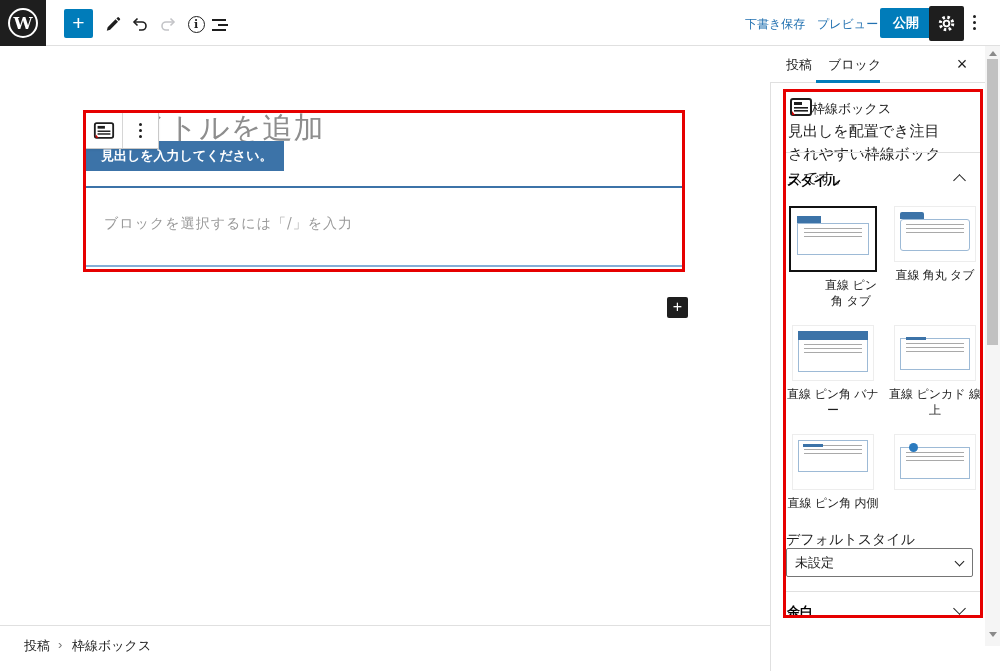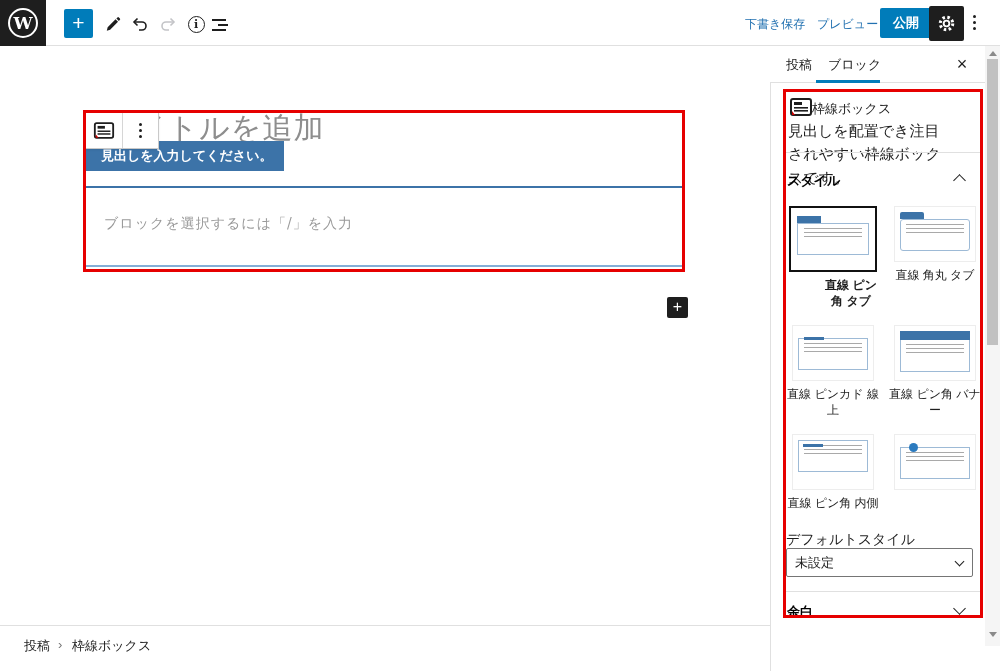--- a/index.html
+++ b/index.html
@@ -80,21 +80,21 @@
           border-bottom:1.6px solid #1e1e1e; cursor:pointer; }
   .chev-up   { transform:rotate(135deg); }
   .chev-down { transform:rotate(-45deg); }
 
   .styles-grid { position:absolute; left:786px; top:206px; width:196px; display:grid;
                  grid-template-columns:1fr 1fr; column-gap:8px; row-gap:16px; justify-items:center; }
   .style-cell { display:flex; flex-direction:column; align-items:center; cursor:pointer; width:94px; }
   .thumb { width:82px; height:56px; background:#fff; border:1px solid #ededed; position:relative; padding:5px; }
   .style-cell.selected .thumb { border:2px solid #111; width:88px; height:66px; padding:8px 6px; }
   .style-label { margin-top:6px; font-size:12px; line-height:1.3; text-align:center; color:#1e1e1e; }
-  .style-cell.selected .style-label { font-weight:bold;margin-left:36px; }
+  .style-cell.selected .style-label { font-weight:normal;margin-left:36px; }
   .mini-tab { width:24px; height:7px; background:#3c73a8; }
   .mini-box { border:1px solid #9dbad6; height:32px; position:relative; padding:3px 3px; }
   .mini-lines { height:12px; width:92%; margin:1px auto 0;
                 background:repeating-linear-gradient(to bottom,#a9a9a9 0 1px,transparent 1px 4px); }
   .v-round .mini-tab { border-radius:2px 2px 0 0; }
   .v-round .mini-box { border-radius:3px; }
   .v-banner .mini-banner { height:9px; background:#3c73a8; }
   .mini-dash { position:absolute; width:20px; height:3px; background:#3c73a8; }
   .v-online .mini-dash { left:5px; top:-2px; }
   .v-inside .mini-dash { left:4px; top:3px; }
@@ -239,36 +239,36 @@
   <div class="style-cell">
     <div class="thumb v-round">
       <div class="mini-tab"></div>
       <div class="mini-box">
           <div class="mini-lines"></div>
         </div>
     </div>
     <div class="style-label">直線 角丸 タブ</div>
   </div>
   <div class="style-cell">
-    <div class="thumb v-online">
-      <div class="mini-box">
-          <div class="mini-dash"></div>
-          <div class="mini-lines"></div>
-        </div>
-    </div>
-    <div class="style-label">直線 ピンカド 線上</div>
-  </div>
-  <div class="style-cell">
     <div class="thumb v-banner">
       <div class="mini-banner"></div>
       <div class="mini-box">
           <div class="mini-lines"></div>
         </div>
     </div>
     <div class="style-label">直線 ピン角 バナー</div>
+  </div>
+  <div class="style-cell">
+    <div class="thumb v-online">
+      <div class="mini-box">
+          <div class="mini-dash"></div>
+          <div class="mini-lines"></div>
+        </div>
+    </div>
+    <div class="style-label">直線 ピンカド 線上</div>
   </div>
   <div class="style-cell">
     <div class="thumb v-inside">
       <div class="mini-box">
           <div class="mini-dash"></div>
           <div class="mini-lines"></div>
         </div>
     </div>
     <div class="style-label">直線 ピン角 内側</div>
   </div>

